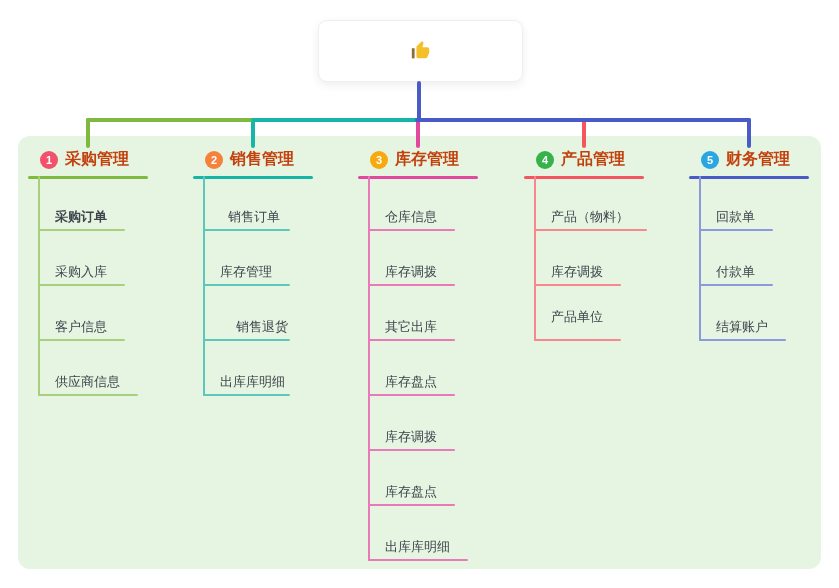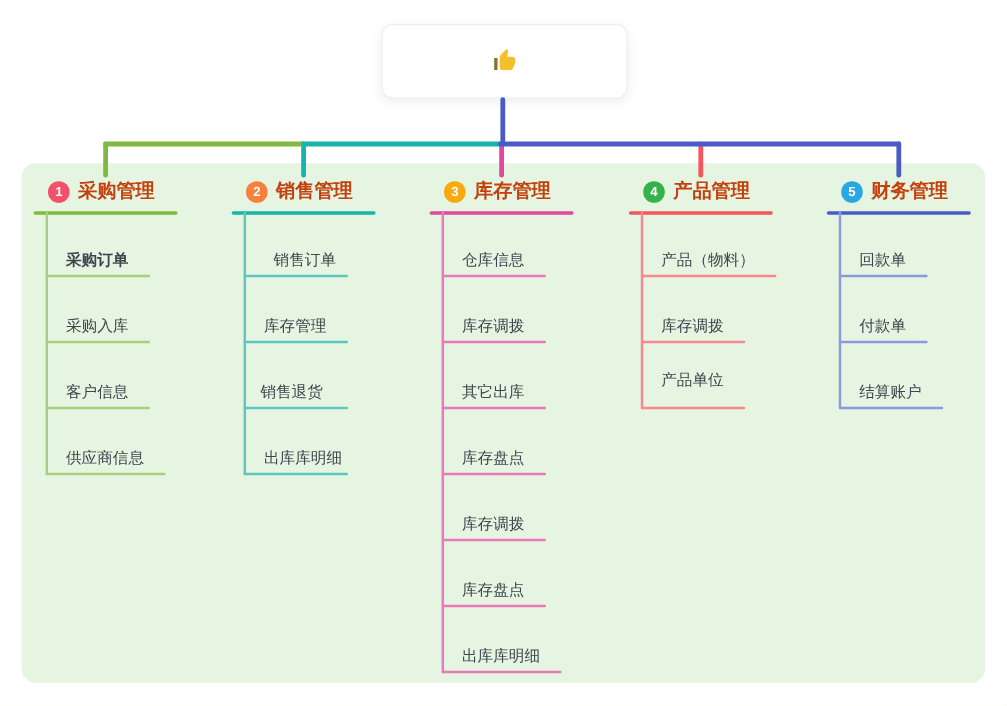--- a/index.html
+++ b/index.html
@@ -67,21 +67,21 @@
       <div class="branch-label" style="left: 205px;">
         <span class="badge" style="background: rgb(246, 129, 61);">2</span>
         <span class="branch-text">销售管理</span>
       </div>
       <div class="hline" style="left: 193px; top: 176px; width: 120px; height: 3px; background: rgb(22, 181, 168);"></div>
       <div class="vline" style="left: 203px; top: 176px; width: 2px; height: 220px; background: rgb(91, 200, 187);"></div>
       <div class="child-text" style="left: 228px; top: 208px;">销售订单</div>
       <div class="hline" style="left: 203px; top: 229px; width: 87px; height: 2px; background: rgb(91, 200, 187);"></div>
       <div class="child-text" style="left: 220px; top: 263px;">库存管理</div>
       <div class="hline" style="left: 203px; top: 284px; width: 87px; height: 2px; background: rgb(91, 200, 187);"></div>
-      <div class="child-text" style="left: 217px; top: 318px;">销售退货</div>
+      <div class="child-text" style="left: 236px; top: 318px;">销售退货</div>
       <div class="hline" style="left: 203px; top: 339px; width: 87px; height: 2px; background: rgb(91, 200, 187);"></div>
       <div class="child-text" style="left: 220px; top: 373px;">出库库明细</div>
       <div class="hline" style="left: 203px; top: 394px; width: 87px; height: 2px; background: rgb(91, 200, 187);"></div>
       <div class="branch-label" style="left: 370px;">
         <span class="badge" style="background: rgb(247, 169, 14);">3</span>
         <span class="branch-text">库存管理</span>
       </div>
       <div class="hline" style="left: 358px; top: 176px; width: 120px; height: 3px; background: rgb(224, 73, 158);"></div>
       <div class="vline" style="left: 368px; top: 176px; width: 2px; height: 385px; background: rgb(233, 122, 185);"></div>
       <div class="child-text" style="left: 385px; top: 208px;">仓库信息</div>

